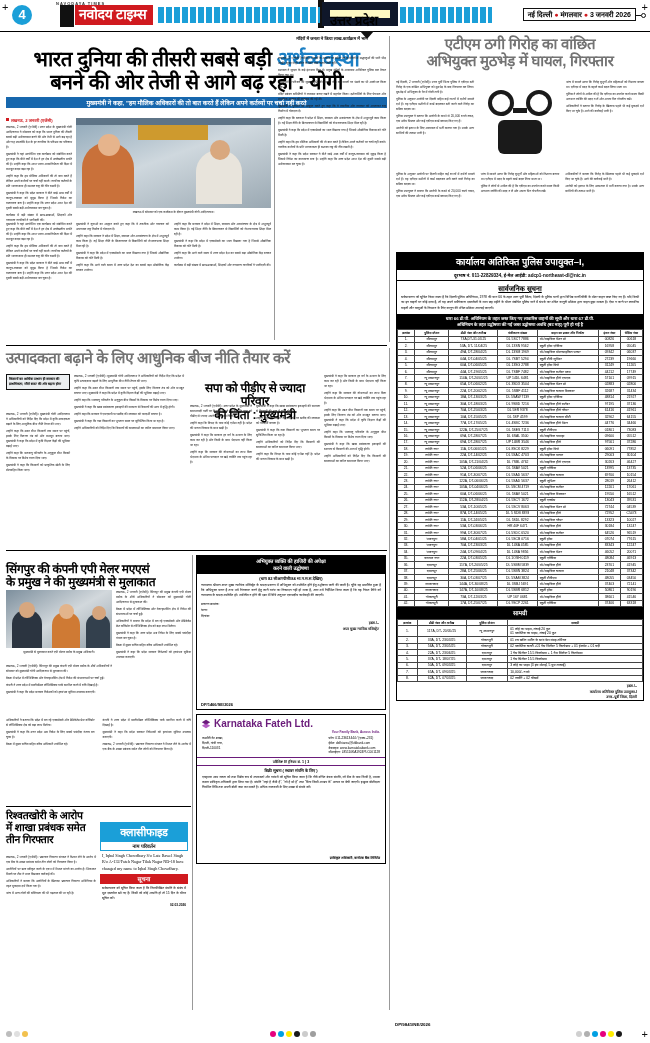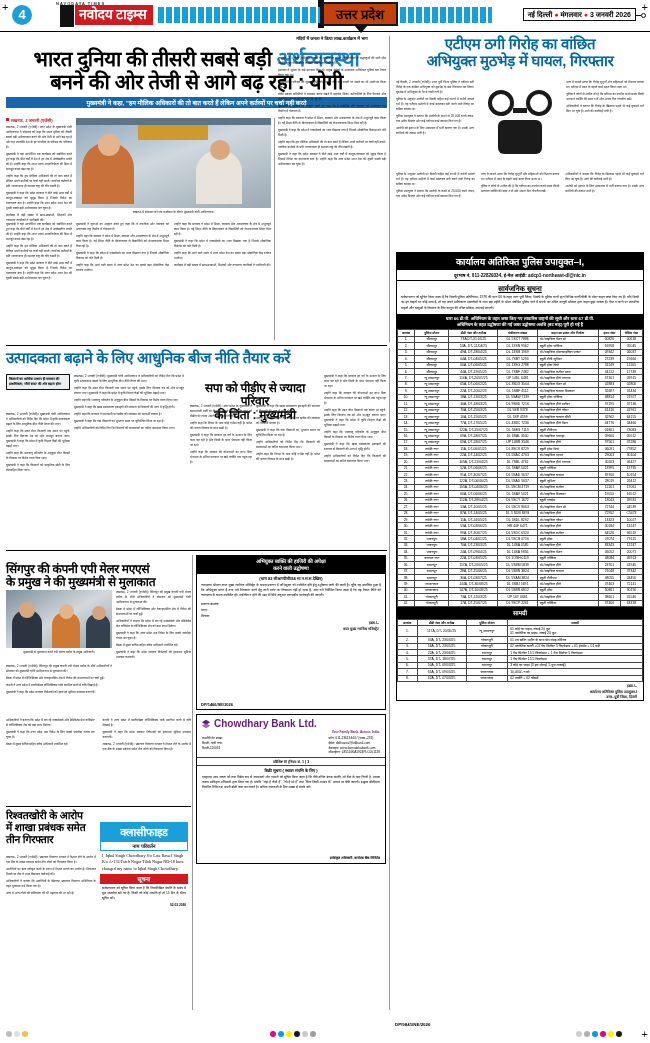--- a/index.html
+++ b/index.html
@@ -27,21 +27,21 @@
     font-size:14px; font-weight:bold; letter-spacing:-.3px;
     font-family:"Liberation Sans", sans-serif; line-height:1.05;
   }
   .logo-tiny { position:absolute; left:56px; top:1px; font-size:4px; letter-spacing:1px; color:#333; font-weight:bold;}
   .bar-stripes { position:absolute; top:7px; height:16px;
     background: repeating-linear-gradient(to right,#1b9fd8 0 6px,#fff 6px 8px); }
   .stripes-l { left:158px; width:162px; }
   .stripes-r { left:400px; width:90px; }
   .edition-tab {
     position:absolute; left:322px; top:2px; width:76px; height:24px;
-    background:#c2410c; border:2px solid #0f172a; text-align:center;
+    background:#fef9c3; border:8px solid #0f172a; 
     font-size:13px; font-weight:bold; line-height:21px; z-index:4;
   }
   .edition-tab:after{ content:""; position:absolute; left:30px; top:21px;
     border-left:7px solid transparent; border-right:7px solid transparent;
     border-top:8px solid #111; }
   .shadow-l{position:absolute;left:318px;top:0;width:6px;height:28px;background:#111;}
   .dateline {
     position:absolute; right:14px; top:8px; border:1px solid #111; background:#fff;
     padding:1px 4px; font-size:7px; font-weight:bold; white-space:nowrap;
   }
@@ -57,21 +57,21 @@
   .hl-main {
     font-size:20.5px; font-weight:bold; line-height:1.12; color:#000;
     letter-spacing:-.4px; text-align:center;
   }
   .hl-accent { color:#1b7fc4; }
   .hl-strip {
     background:#1767ad; color:#fff; font-size:6.2px; font-weight:bold;
     text-align:center; padding:2px 3px; line-height:1.2;
   }
   .hl-sec {
-    font-size:15px; font-weight:bold; line-height:1.1; color:#0369a1; letter-spacing:-.3px;
+    font-size:15px; font-weight:bold; line-height:1.1; color:#737373; letter-spacing:-.3px;
   }
   .hl-third { font-size:12px; font-weight:bold; line-height:1.12; letter-spacing:-.3px;margin-top:8px; }
   .hl-small { font-size:10.5px; font-weight:bold; line-height:1.14; letter-spacing:-.2px; }
 
   .kicker-red { color:#d01a1f; font-weight:bold; font-size:4.2px; }
   .sq { display:inline-block; width:3px;height:3px;background:#d01a1f; margin-right:2px; position:relative; top:-1px;}
 
   
   .photo { background:#b9c3cb; position:relative; overflow:hidden; }
   .photo-cap { font-size:3.1px; text-align:center; line-height:1.4; padding:1px 0; color:#222;}
@@ -835,21 +835,21 @@
     </div>
     <div style="position:absolute;left:4px;bottom:2px;font-size:4px;font-weight:bold;">DP/1466/SE/2026</div>
   </div>
 
   <div class="ad-box" style="position:absolute;left:196px;top:714px;width:190px;height:150px;">
     <div style="display:flex;align-items:center;padding:3px 4px 1px;">
       <svg width="10" height="10" viewBox="0 0 24 24">
         <path d="M12 2 L22 8 L12 14 L2 8 Z" fill="#6a1b7a"></path>
         <path d="M12 10 L22 16 L12 22 L2 16 Z" fill="#9c27b0" opacity=".75"></path>
       </svg>
-      <span class="bank-logo" style="margin-left:3px;">Chowdhary Bank Ltd.</span>
+      <span class="bank-logo" style="margin-left:3px;">Karnataka Fateh Ltd.</span>
     </div>
     <div style="text-align:right;font-size:3.2px;color:#6a1b7a;font-weight:bold;padding-right:5px;">Your Family Bank, Across India.</div>
     <div style="display:flex;justify-content:space-between;padding:2px 5px;font-size:3.2px;line-height:1.5;">
       <div>
         <div>कश्मीरी गेट शाखा,</div>
         <div>दिल्ली, गांधी नगर,</div>
         <div>दिल्ली-110031</div>
       </div>
       <div style="text-align:left;">
         <div>फोन: 011-23613444 / (एक्स.-231)</div>

